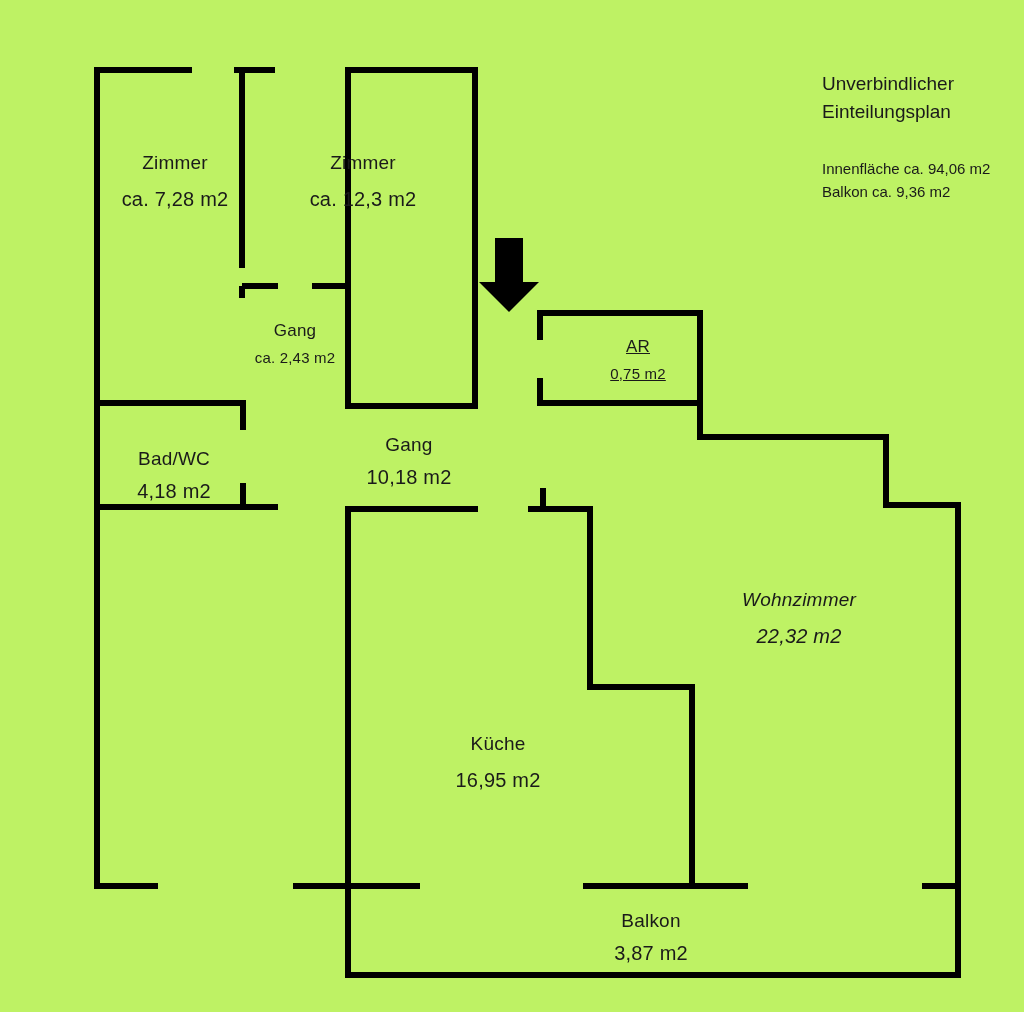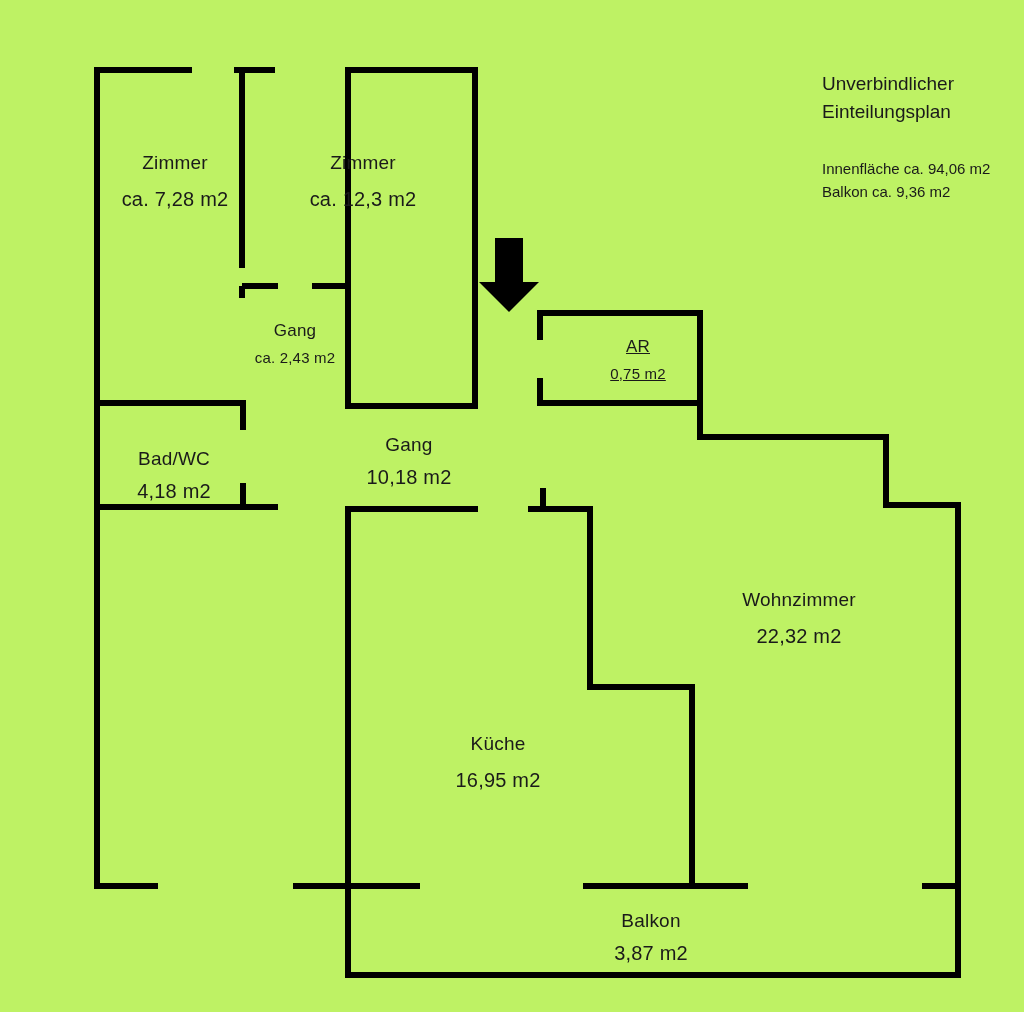--- a/index.html
+++ b/index.html
@@ -195,21 +195,21 @@
   <div class="room-label compact" style="left:409px; top:434px;">
     <div class="room-name">Gang</div>
     <div class="room-area">10,18 m2</div>
   </div>
 
   <div class="room-label small compact" style="left:638px; top:337px;text-decoration:underline;">
     <div class="room-name">AR</div>
     <div class="room-area">0,75 m2</div>
   </div>
 
-  <div class="room-label" style="left:799px; top:589px;">
+  <div class="room-label" style="left:799px; top:589px;font-style:italic;">
     <div class="room-name">Wohnzimmer</div>
     <div class="room-area">22,32 m2</div>
   </div>
 
 
   <div class="room-label" style="left:498px; top:733px;">
     <div class="room-name">Küche</div>
     <div class="room-area">16,95 m2</div>
   </div>
 

